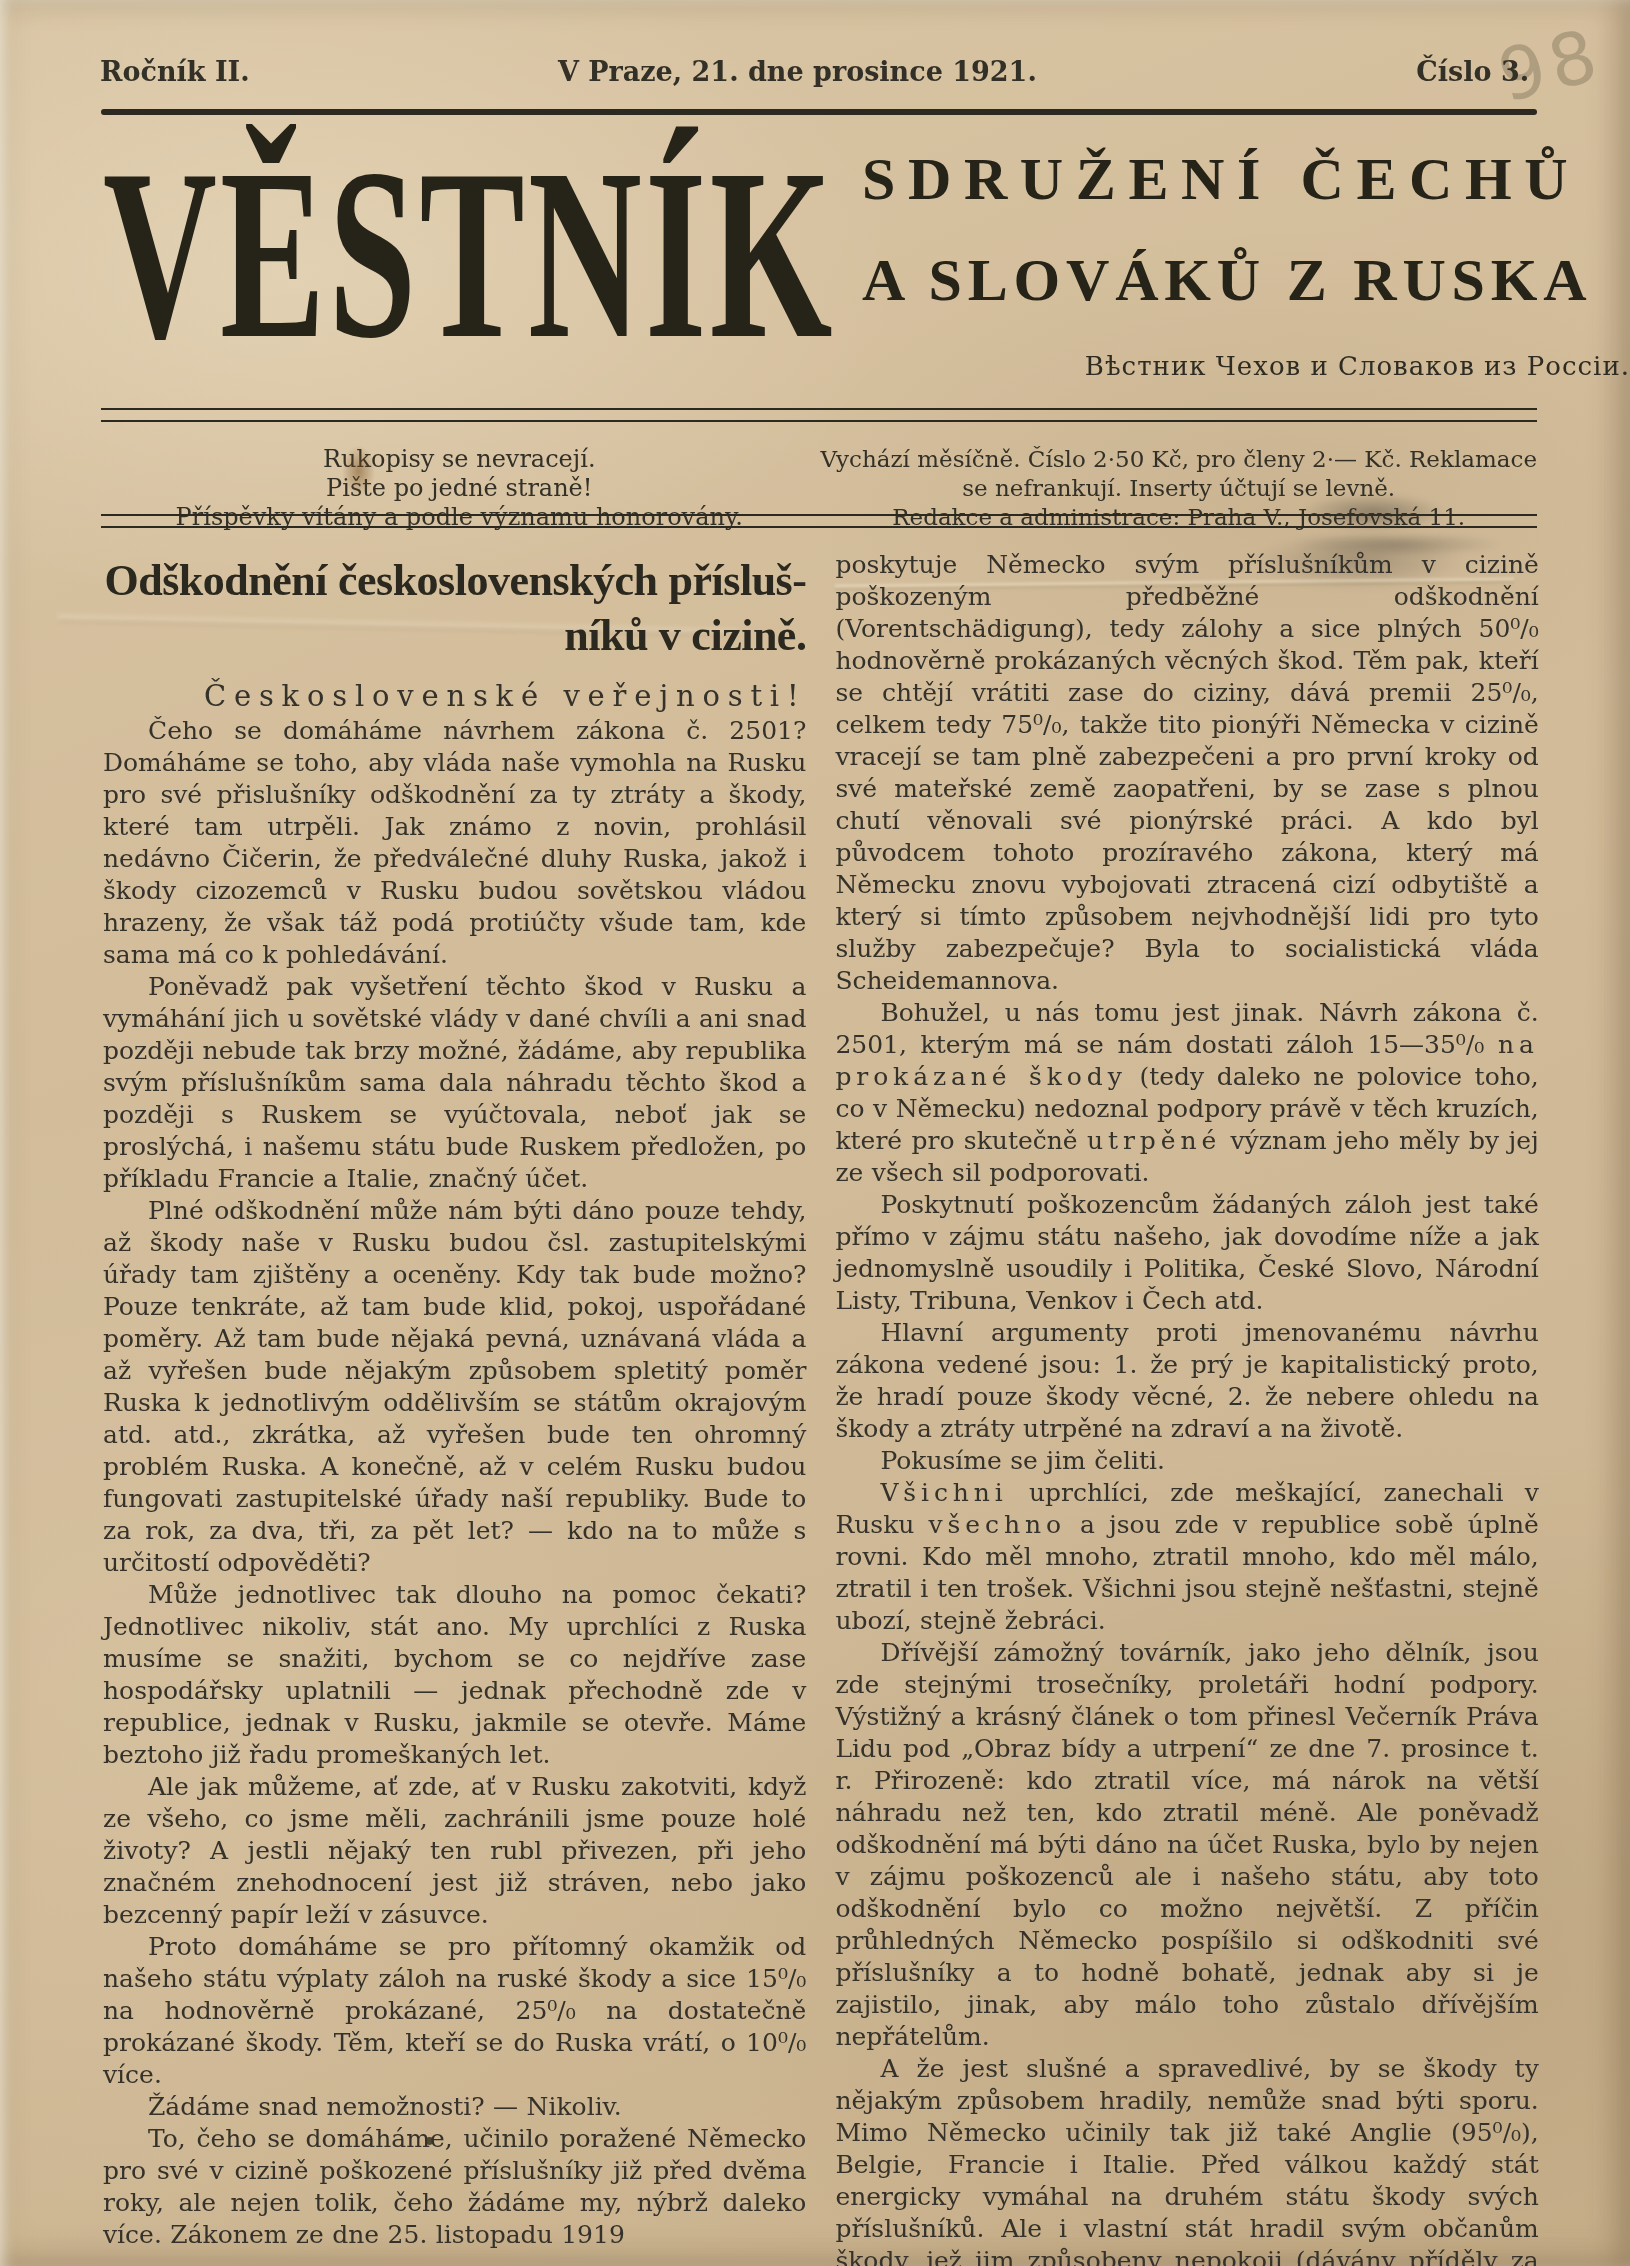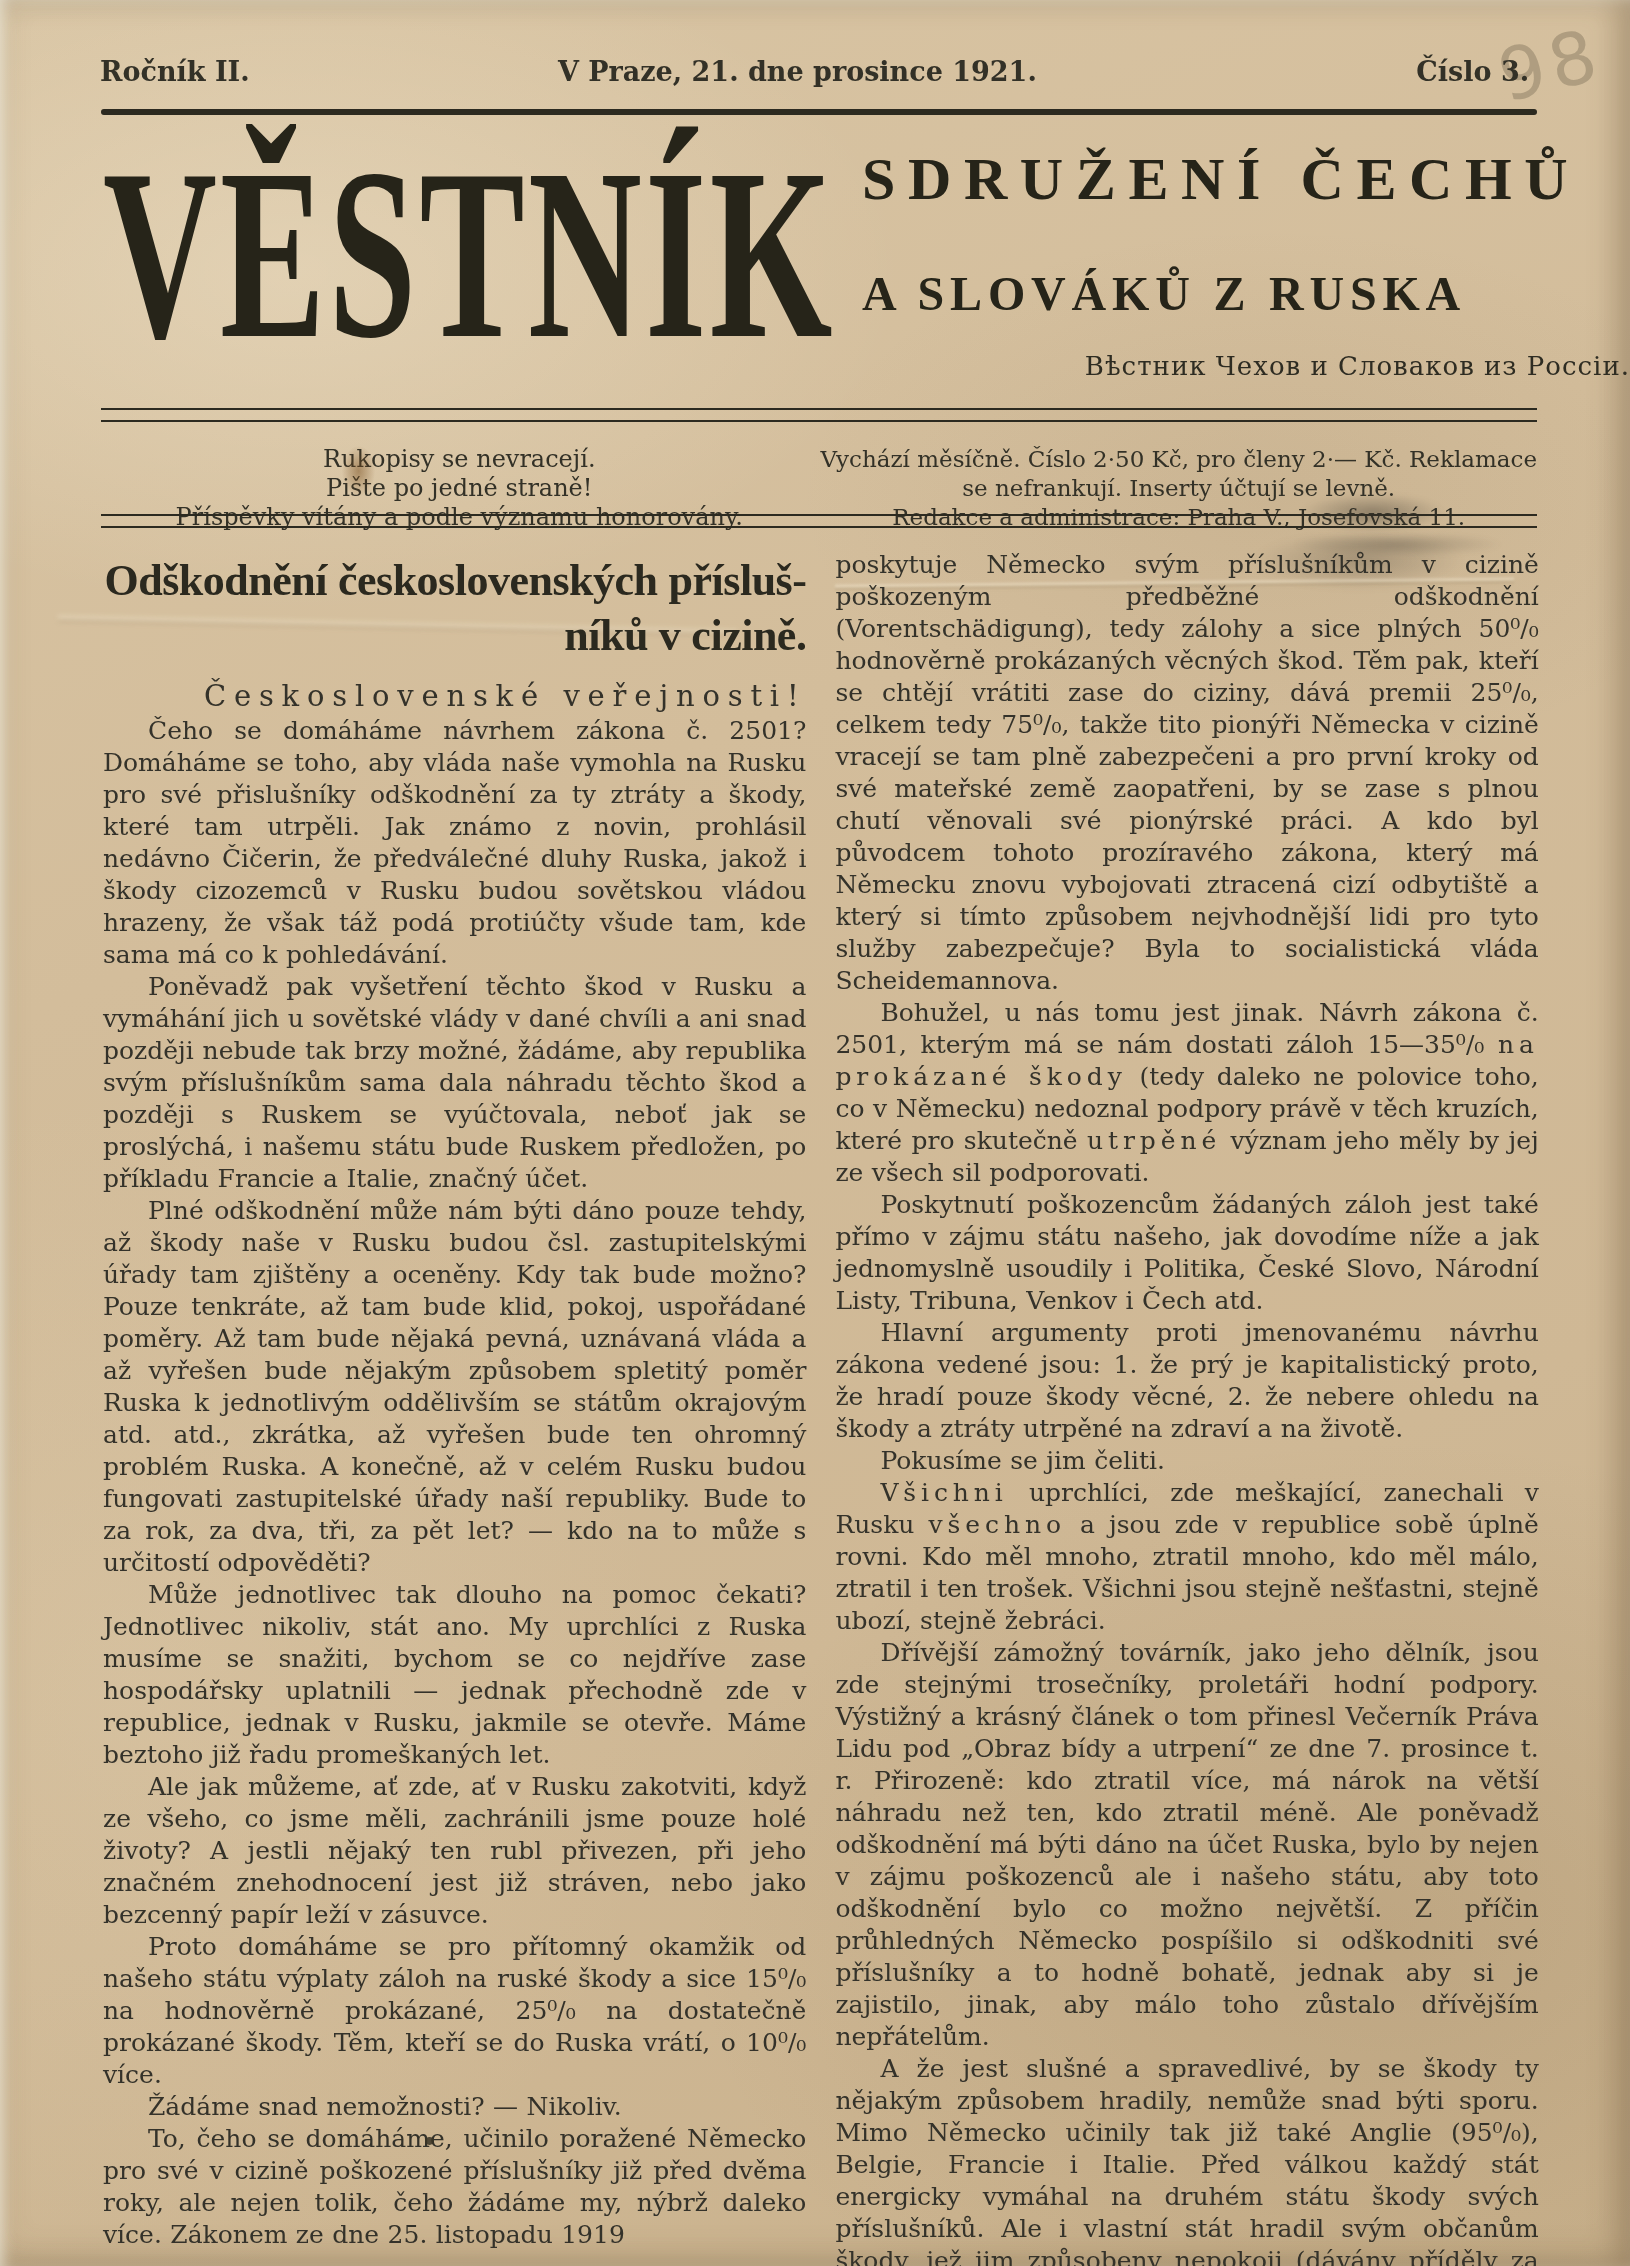--- a/index.html
+++ b/index.html
@@ -44,21 +44,21 @@
   .topline .issue{position:absolute;right:3.9px;}
   .rule-heavy{position:absolute;top:109px;left:101px;right:93px;height:5.8px;background:#2c2a20;border-radius:2.9px;}
   
   .masthead{position:absolute;top:124px;left:103px;right:87px;height:233px;}
   .mast-title{position:absolute;left:0;top:7.8px;font-family:"Liberation Serif",serif;
     font-weight:bold;font-size:190px;line-height:1;letter-spacing:3.9px;color:#262419;
     transform:scale(0.83,1.28);transform-origin:left top;white-space:nowrap;}
   .mast-right{position:absolute;left:759px;top:25px;font-family:"Liberation Serif",serif;
     font-weight:bold;color:#262419;white-space:nowrap;}
   .mast-right .l1{font-size:60px;letter-spacing:12.6px;line-height:1;}
-  .mast-right .l2{font-size:48px;letter-spacing:5.8px;line-height:1;margin-top:61px;}
+  .mast-right .l2{font-size:60px;letter-spacing:5.8px;line-height:1;margin-top:41px;}
   .cyrillic{position:absolute;top:351px;left:0;width:100%;text-align:right;
     font-size:26px;font-weight:normal;letter-spacing:1px;color:#2e2c22;}
   
   .rule-double{position:absolute;left:101px;right:93px;height:9.7px;
     border-top:2.9px solid #2c2a20;border-bottom:2.9px solid #2c2a20;}
   .rd-top{top:408px;}
   .rd-bottom{top:514px;}
   .info-row{position:absolute;top:444px;left:101px;right:93px;height:85px;display:flex;align-items:flex-start;}
   .info-left{width:50.5%;text-align:center;font-size:24px;line-height:29px;padding-top:1px;}
   .vdivider{width:2.9px;background:#2c2a20;}

